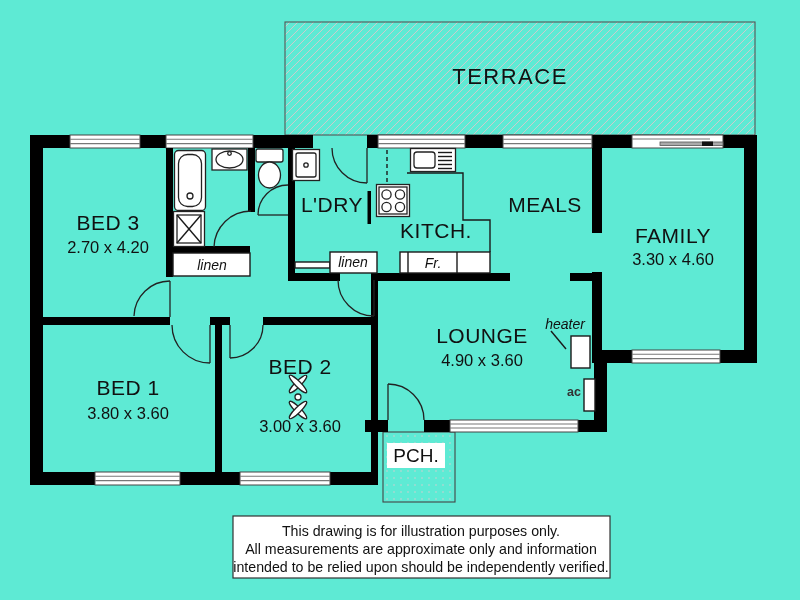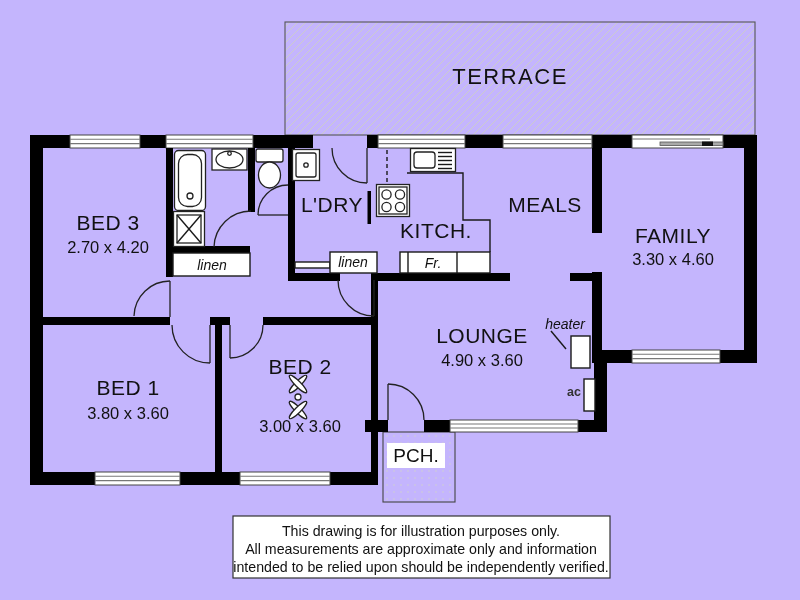--- a/index.html
+++ b/index.html
@@ -1,16 +1,16 @@
 <!DOCTYPE html>
 <html><head>
 <meta charset="utf-8">
 <style>
   html,body{margin:0;padding:0;background:#ffffff;}
-  .stage{position:relative;width:800px;height:600px;background:#c4b5fd;overflow:hidden;
+  .stage{position:relative;width:800px;height:600px;background:#5eead4;overflow:hidden;
          font-family:"Liberation Sans",sans-serif;}
   svg{display:block;}
   text{fill:#111111;font-family:"Liberation Sans",sans-serif;}
   .room-label{font-size:21px;text-anchor:middle;letter-spacing:.5px;}
   .dim-label{font-size:16.5px;text-anchor:middle;}
   .terrace-label{font-size:22px;text-anchor:middle;letter-spacing:1.5px;}
   .small-label{font-size:14px;font-style:italic;text-anchor:middle;}
   .tiny-label{font-size:12.5px;text-anchor:middle;font-weight:bold;fill:#333;}
   .pch-label{font-size:19px;text-anchor:middle;}
   .disc-line{font-size:14.2px;text-anchor:middle;}

